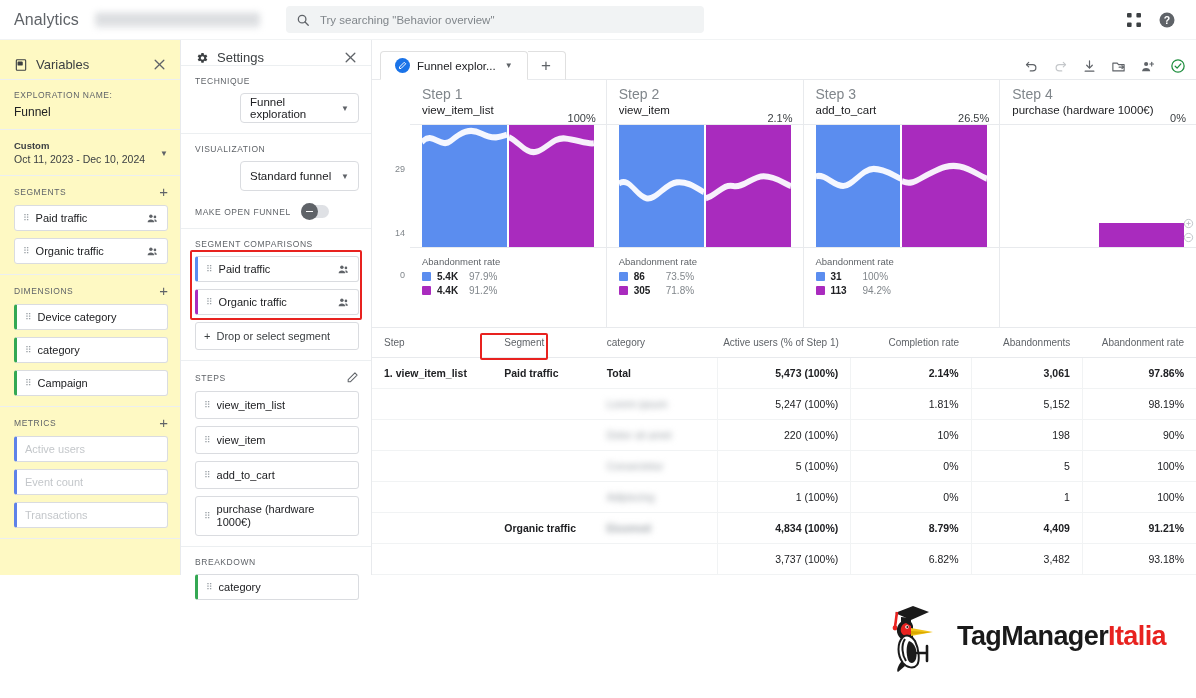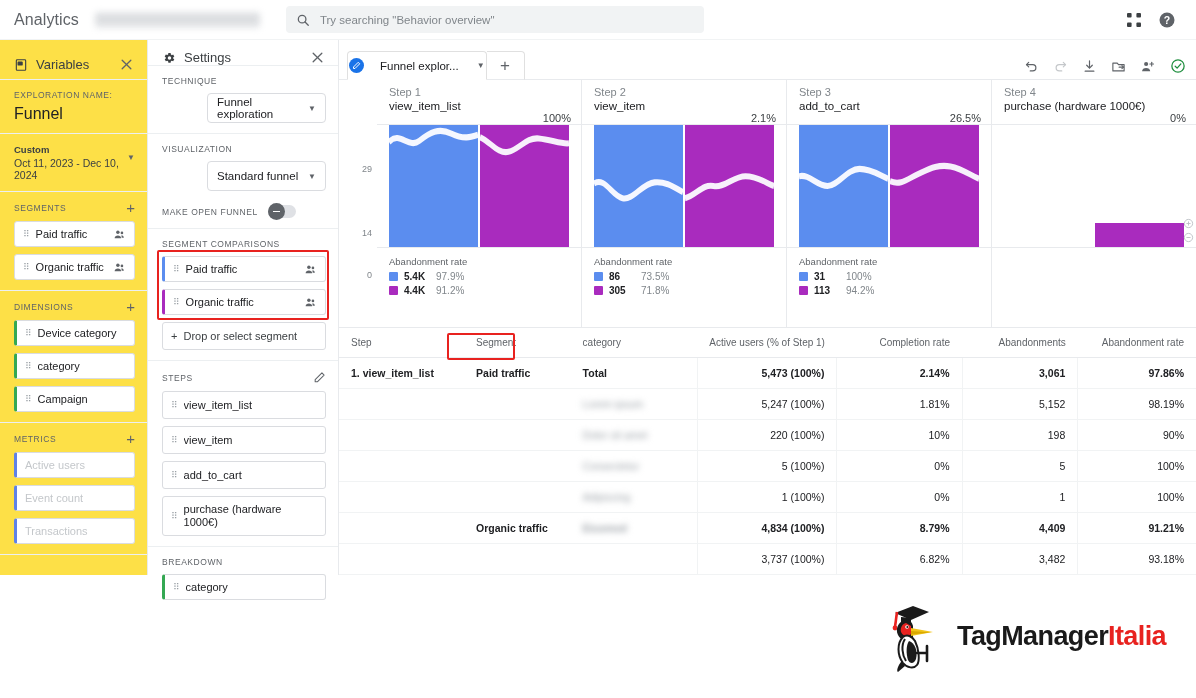--- a/index.html
+++ b/index.html
@@ -40,30 +40,30 @@
   .panel-head {
     height: 30px; display: flex; align-items: center; gap: 8px;
     padding: 0 14px; border-bottom: 1px solid #eceff1;
     margin-top: 10px;
   }
   .panel-head .ttl { font-size: 13px; color: #3c4043; flex: 1; }
   .panel-head .x { color: #5f6368; cursor: pointer; }
 
   
   .variables {
-    width: 148px; border-right: 1px solid #e8eaed; background: #fde047;
+    width: 181px; border-right: 1px solid #e8eaed; background: #fef9c3;
     display: flex; flex-direction: column;
   }
   .sect { padding: 10px 12px 10px 14px; border-bottom: 1px solid #eceff1; }
   .sect.nb { border-bottom: none; }
   .lbl-caps {
     font-size: 8.5px; letter-spacing: .55px; color: #5f6368;
     text-transform: uppercase; font-weight: 500;
   }
-  .expl-name { font-size: 16px; color: #202124; margin-top: 5px; }
+  .expl-name { font-size: 12px; color: #202124; margin-top: 5px; }
   .daterange { font-size: 10.5px; color: #3c4043; }
   .daterange .cst { font-weight: 700; font-size: 9.5px; display:block; margin-bottom: 2px; }
   .dr-row { display:flex; align-items:flex-start; }
   .dr-row .car { margin-left: auto; color:#5f6368; font-size: 8px; padding-top:9px;}
   .sect-hd { display: flex; align-items: center; margin-bottom: 7px; }
   .sect-hd .plus { margin-left: auto; color: #5f6368; cursor: pointer; font-size: 15px; line-height: 12px; }
 
   .chip {
     display: flex; align-items: center; gap: 7px;
     height: 26px; border: 1px solid #dadce0; border-radius: 3px;
@@ -111,23 +111,23 @@
   .step-chip { height: 28px; }
   .step-chip.tall { height: 40px; align-items: center; }
   .step-chip.tall .nm { white-space: normal; line-height: 1.18; font-size: 11px; }
   .pencil { margin-left: auto; color: #5f6368; cursor: pointer; }
 
   
   .canvas { flex: 1; display: flex; flex-direction: column; background: #fff; min-width: 0; }
   .tabbar { height: 30px; display: flex; align-items: flex-end; padding-left: 8px; margin-top: 10px; position: relative; }
   .tabbar:after { content:""; position:absolute; left:0; right:0; bottom:0; height:1px; background:#e8eaed; }
   .tab {
-    display: flex; align-items: center; gap: 16px; height: 29px;
+    display: flex; align-items: center; gap: 7px; height: 29px;
     border: 1px solid #e0e0e0; border-bottom: 1px solid #fff;
-    border-radius: 4px 4px 0 0; padding: 0 1px; background: #fff;
+    border-radius: 4px 4px 0 0; padding: 0 14px; background: #fff;
     font-size: 11.5px; color: #202124; position: relative; z-index: 2;
   }
   .tab .dot {
     width: 15px; height: 15px; border-radius: 50%; background: #1a73e8;
     display: flex; align-items: center; justify-content: center;
   }
   .tab .car { color: #5f6368; font-size: 8px; margin-left: 2px; }
   .tabplus {
     width: 38px; height: 29px; display: flex; align-items: center; justify-content: center;
     color: #5f6368; font-size: 17px; border: 1px solid #e0e0e0; border-left: none;
@@ -140,21 +140,21 @@
   .funnel { display: flex; height: 248px; border-bottom: 1px solid #e8eaed; }
   .yaxis { width: 38px; position: relative; flex: 0 0 38px; }
   .yaxis span {
     position: absolute; right: 5px; font-size: 9px; color: #80868b;
   }
   .steps-row { flex: 1; display: flex; min-width: 0; }
   .stepcol { flex: 1; border-left: 1px solid #e8eaed; display: flex; flex-direction: column; min-width: 0; }
   .stepcol:first-child { border-left: none; }
   .step-hdr { height: 44px; padding: 6px 10px 0 12px; display:flex; }
   .step-hdr .tx { flex:1; min-width:0;}
-  .step-hdr .sn { font-size: 11px; color: #80868b; display: block; }
+  .step-hdr .sn { font-size: 14px; color: #80868b; display: block; }
   .step-hdr .se { font-size: 11.5px; color: #202124; font-weight: 500; display: block; margin-top: 2px;
                   white-space: nowrap; overflow: hidden; }
   .step-hdr .pc { font-size: 11px; color: #3c4043; font-weight: 500; padding-left: 6px; align-self:flex-end; }
   .plot {
     height: 124px; display: flex; align-items: flex-end; gap: 2px;
     padding: 0 12px; border-top: 1px solid #e8eaed; border-bottom: 1px solid #e8eaed;
     position: relative;
   }
   .bar { flex: 1; position: relative; overflow: hidden; }
   .bar.blue { background: #5b8def; }

